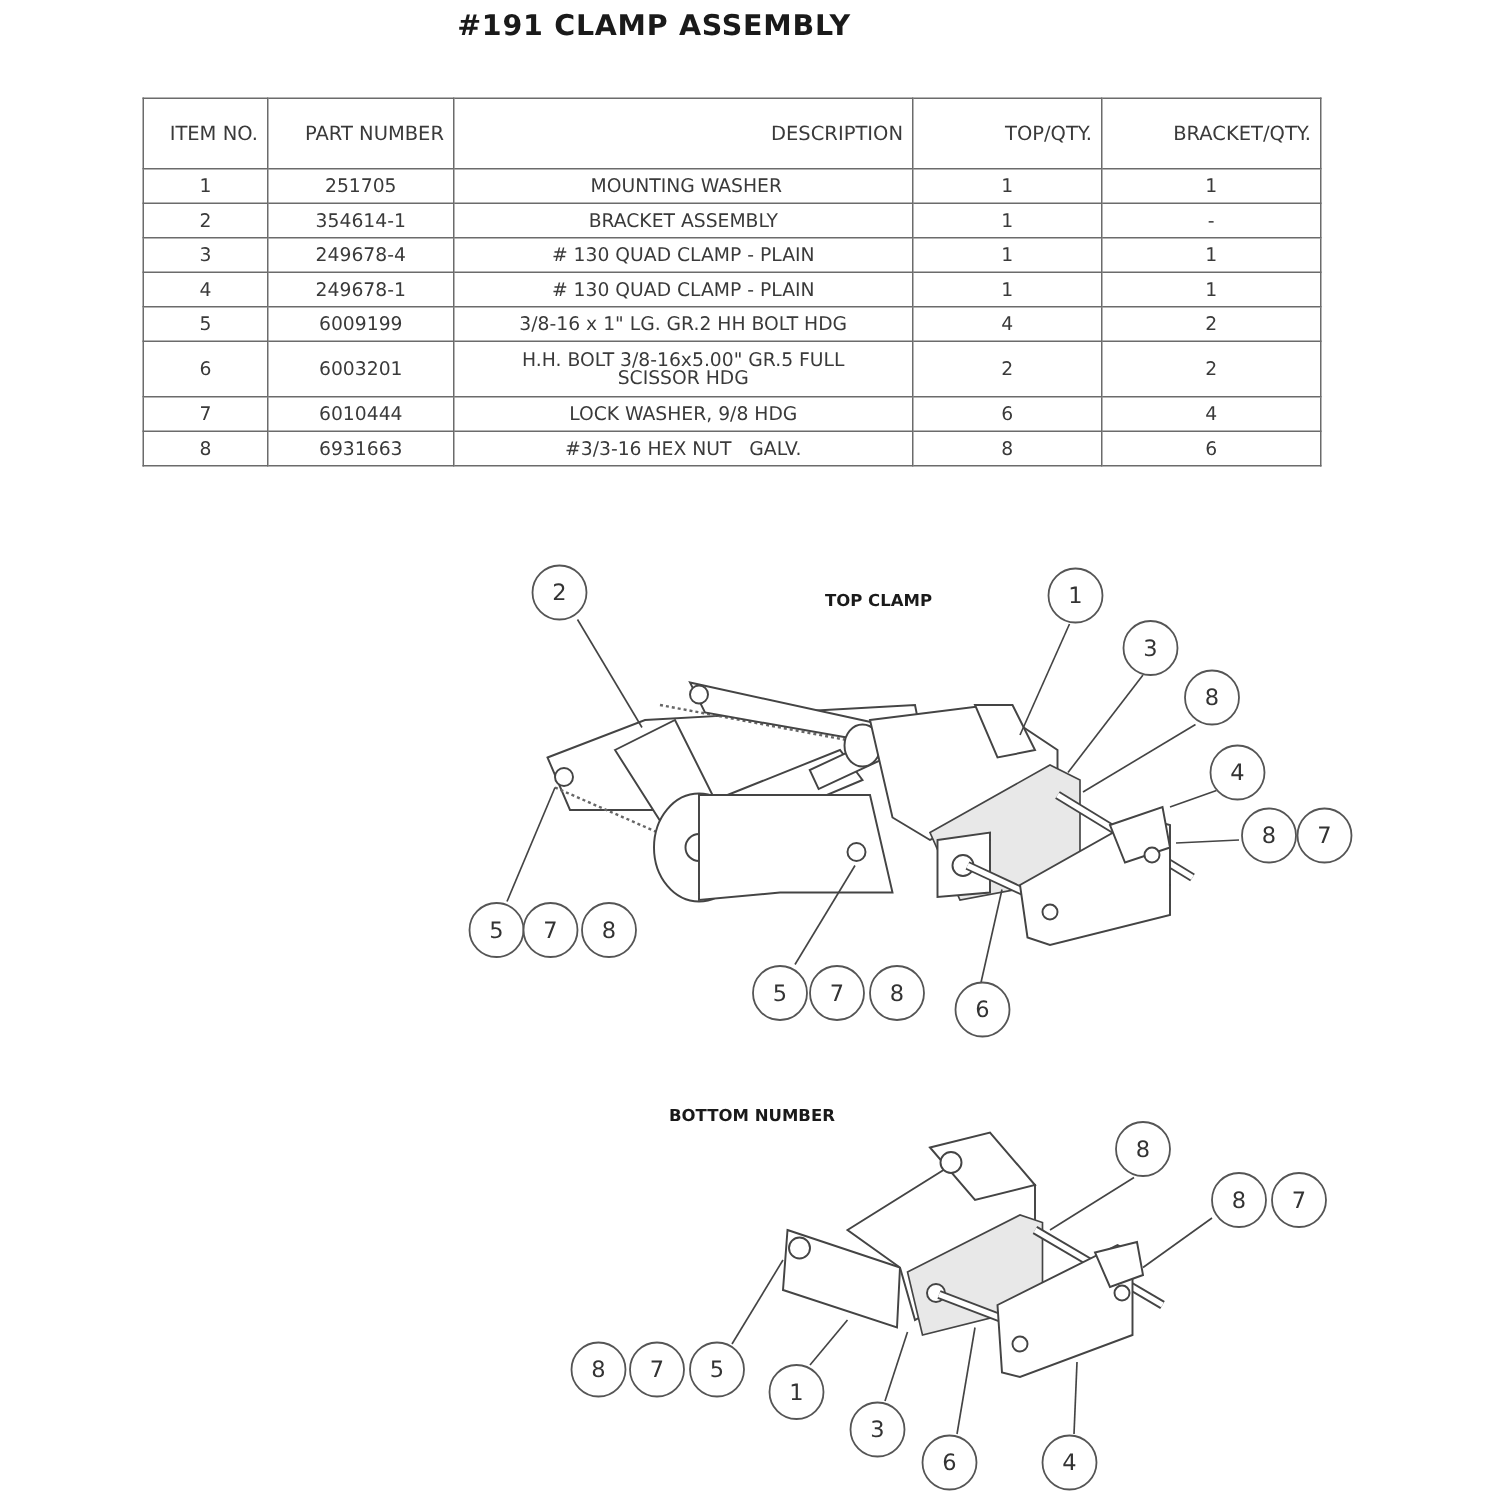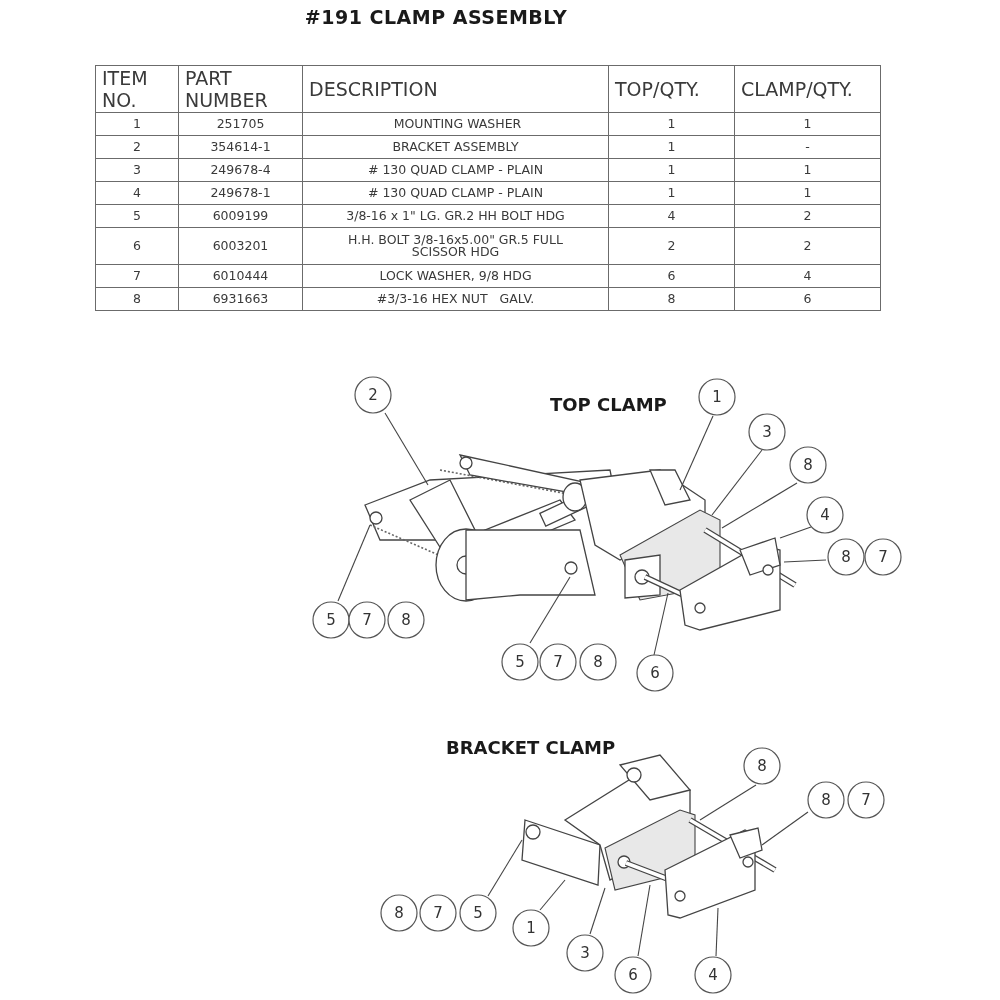--- a/index.html
+++ b/index.html
@@ -3,47 +3,47 @@
 <meta charset="utf-8">
 <style>
   html, body { margin:0; padding:0; background:#ffffff; }
   body { width:1000px; height:1000px; position:relative; overflow:hidden;
          font-family:"DejaVu Sans", sans-serif; color:#2a2a2a; }
   .title { position:absolute; left:0; width:872px; top:6px; text-align:center;
            font-family:"DejaVu Sans", sans-serif; font-weight:bold; font-size:19px; color:#1a1a1a; letter-spacing:0.5px; }
   table.bom { position:absolute; left:95px; top:65px; border-collapse:collapse;
               font-size:12.5px; color:#3a3a3a; }
   table.bom th, table.bom td { border:1.3px solid #6b6b6b; padding:0 6px; font-weight:normal; }
-  table.bom th { height:46px; text-align:left; font-size:19px; }
+  table.bom th { height:46px; text-align:right; font-size:13px; }
   table.bom td { height:22px; line-height:12px; }
   table.bom tr.tall td { height:36px; }
   td.c { text-align:center; }
   td.l { text-align:center; }
-  .section-label { position:absolute; font-weight:bold; font-size:18px; color:#1a1a1a; }
+  .section-label { position:absolute; font-weight:bold; font-size:11px; color:#1a1a1a; }
   svg.drawing { position:absolute; left:0; top:0; }
   .callout circle { fill:#fff; stroke:#555; stroke-width:1.2; }
   .callout text { font-family:"DejaVu Sans", sans-serif; font-size:15px; fill:#333; text-anchor:middle; dominant-baseline:central; }
   .leader { stroke:#444; stroke-width:1.1; fill:none; }
   .part { fill:#fff; stroke:#444; stroke-width:1.3; }
   .part-shade { fill:#e8e8e8; stroke:#444; stroke-width:1.1; }
   .hatch { stroke:#666; stroke-width:1.6; stroke-dasharray:2 2; fill:none; }
 </style>
 </head>
 <body>
 
 <div class="title">#191 CLAMP ASSEMBLY</div>
 
 <table class="bom">
   <thead>
     <tr>
       <th style="width:70px">ITEM NO.</th>
       <th style="width:111px">PART NUMBER</th>
       <th style="width:293px">DESCRIPTION</th>
       <th style="width:113px">TOP/QTY.</th>
-      <th style="width:133px">CLAMP/QTY.</th>
+      <th style="width:133px">BRACKET/QTY.</th>
     </tr>
   </thead>
   <tbody>
     <tr>
       <td class="c">1</td>
       <td class="l">251705</td>
       <td class="l" style="white-space:pre"> MOUNTING WASHER</td>
       <td class="c">1</td>
       <td class="c">1</td>
     </tr>
@@ -96,21 +96,21 @@
       <td class="c">8</td>
       <td class="l">6931663</td>
       <td class="l" style="white-space:pre">#3/3-16 HEX NUT   GALV.</td>
       <td class="c">8</td>
       <td class="c">6</td>
     </tr>
   </tbody>
 </table>
 
 <div class="section-label" style="left:550px; top:394px;">TOP CLAMP</div>
-<div class="section-label" style="left:446px; top:737px;">BRACKET CLAMP</div>
+<div class="section-label" style="left:446px; top:737px;">BOTTOM NUMBER</div>
 
 <svg class="drawing" width="1000" height="1000" viewBox="0 0 1000 1000">
 
   <g>
 
     <polygon class="part" points="365,505 430,480 610,470 615,495 450,540 380,540"></polygon>
     <line class="hatch" x1="440" y1="470" x2="600" y2="500"></line>
     <line class="hatch" x1="370" y1="525" x2="450" y2="560"></line>
 
     <polygon class="part" points="410,500 450,480 480,540 445,555"></polygon>

